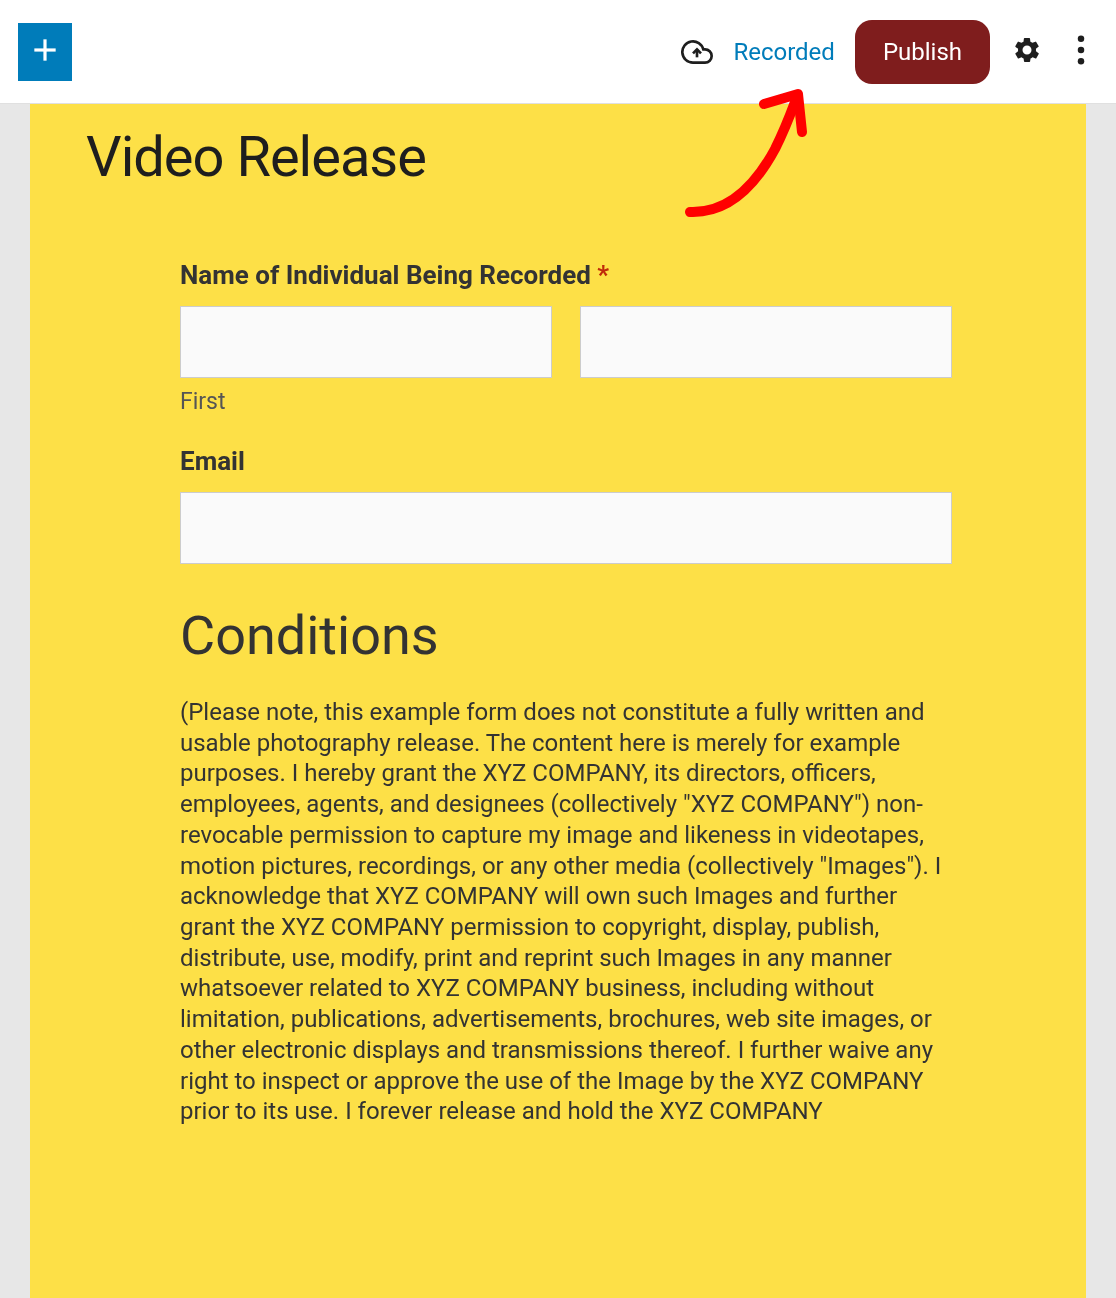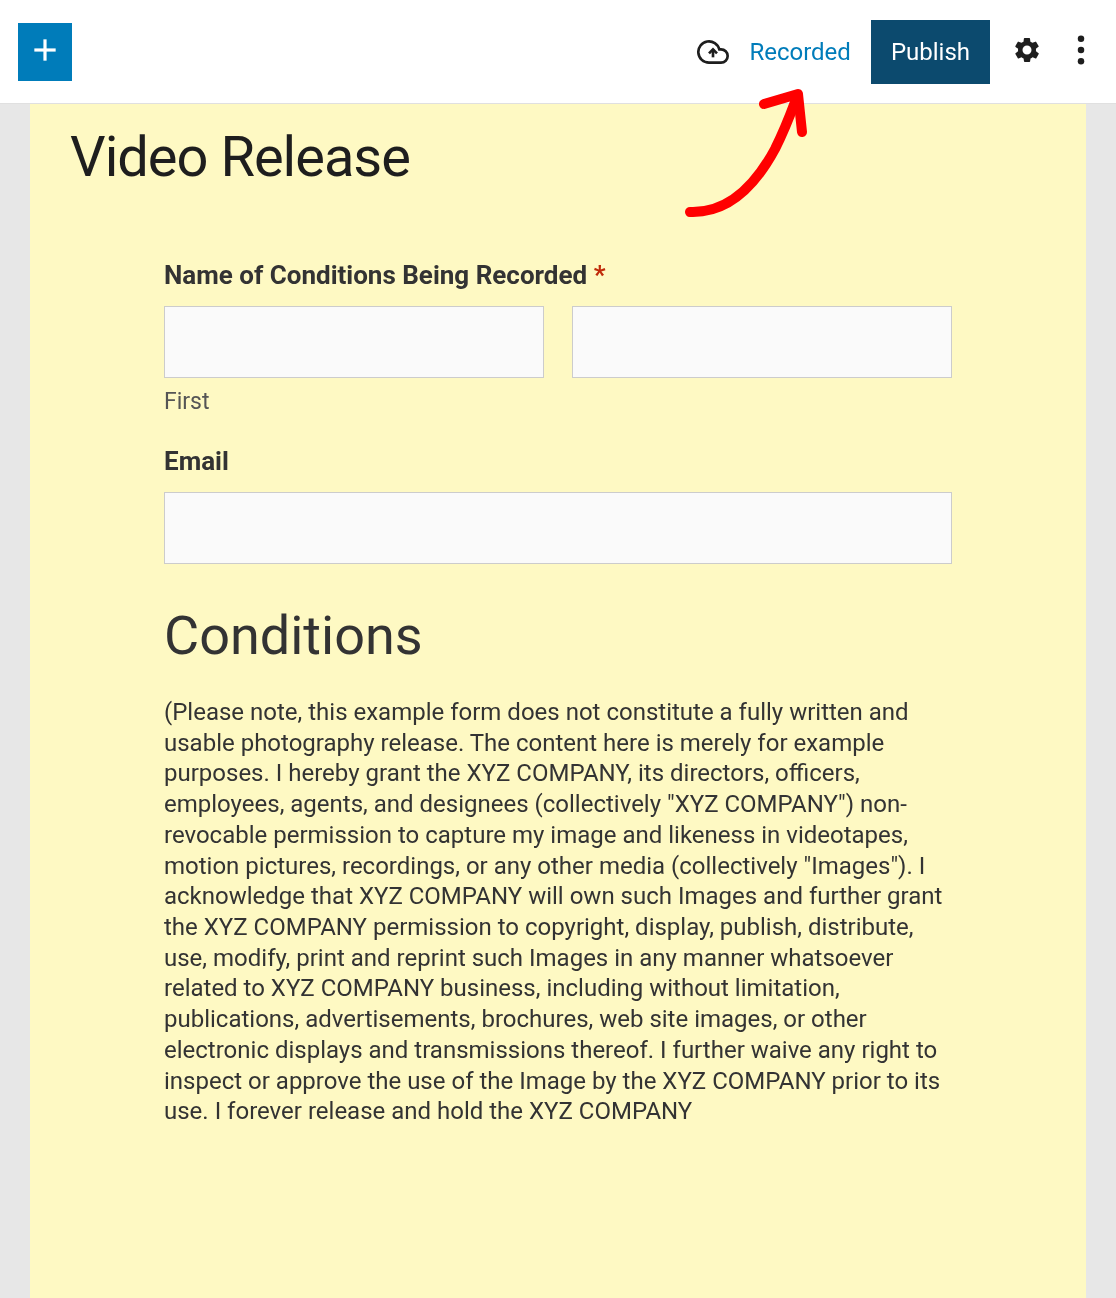--- a/index.html
+++ b/index.html
@@ -42,42 +42,43 @@
       display: flex;
       align-items: center;
       justify-content: center;
     }
     .preview-link {
       color: #007cba;
       font-size: 24px;
       cursor: pointer;
     }
     .publish-btn {
-      background: #0c4a6e;
+      background: #7f1d1d;
       color: #fff;
       font-size: 24px;
-      padding: 18px 20px;
-      cursor: pointer;
+      padding: 18px 28px;
+      cursor: pointer;
+      border-radius: 17px;
     }
     .gear-icon, .more-icon {
       width: 34px;
       height: 34px;
       display: flex;
       align-items: center;
       justify-content: center;
       cursor: pointer;
     }
     .canvas {
       background: #e7e7e7;
       padding: 0 30px;
       height: calc(100% - 104px);
     }
     .page {
-      background: #fef9c3;
-      padding: 20px 40px 0 40px;
+      background: #fde047;
+      padding: 20px 40px 0 56px;
       height: 100%;
     }
     .page-title {
       font-size: 56px;
       font-weight: 400;
       color: #1e1e1e;
       margin-bottom: 70px;
       letter-spacing: -1px;
     }
     .form-area {
@@ -178,21 +179,21 @@
   </div>
 </div>
 
 <div class="canvas">
   <div class="page">
     <h1 class="page-title">Video Release</h1>
 
     <div class="form-area">
 
       <label class="field-label">
-        <span>Name of Conditions Being Recorded</span>
+        <span>Name of Individual Being Recorded</span>
         <span class="required">*</span>
       </label>
       <div class="name-row">
         <div class="name-col">
           <input class="text-input" value="" style="">
           <div class="sub-label">First</div>
         </div>
         <div class="name-col">
           <input class="text-input" value="" style="">
         </div>

